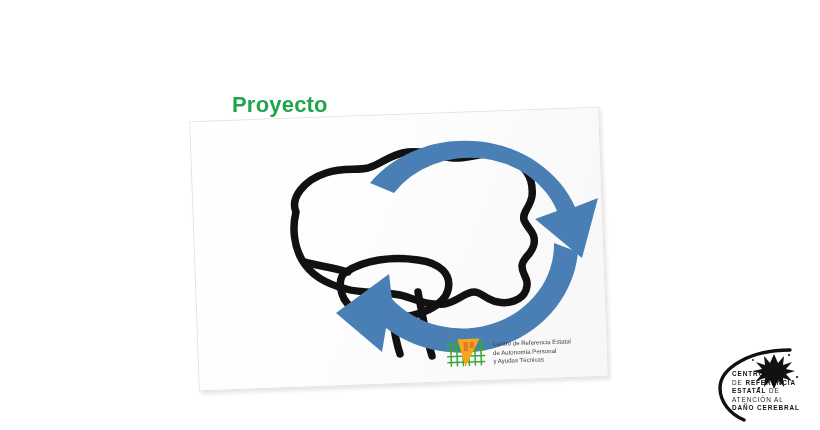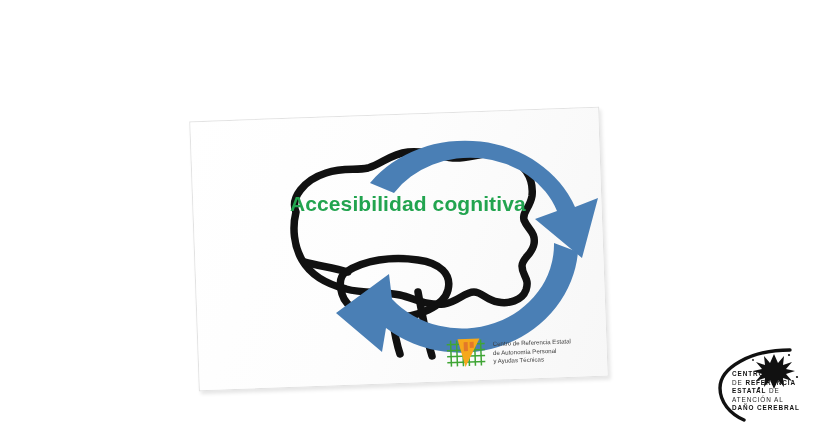--- a/index.html
+++ b/index.html
@@ -190,22 +190,22 @@
                A 118 110 0 0 1 200 248
                L 196 272
                L 150 233
                L 203 194
                L 206 219
                A 92 84 0 0 0 368 163
                Z"></path>
     </g>
   </svg>
 
-
-  <div class="title-accesibilidad">Accesibilidad cognitiva</div>
+  <div class="title-proyecto">Proyecto</div>
+
 
   <div class="ceapat">
     <svg class="ceapat-mark" viewBox="0 0 44 34">
       <g stroke="#3fa535" stroke-width="1.5" fill="none">
         <line x1="3" y1="7" x2="41" y2="7"></line>
         <line x1="3" y1="13" x2="41" y2="13"></line>
         <line x1="3" y1="19" x2="41" y2="19"></line>
         <line x1="3" y1="25" x2="41" y2="25"></line>
         <line x1="7" y1="3" x2="7" y2="29"></line>
         <line x1="13" y1="3" x2="13" y2="29"></line>

